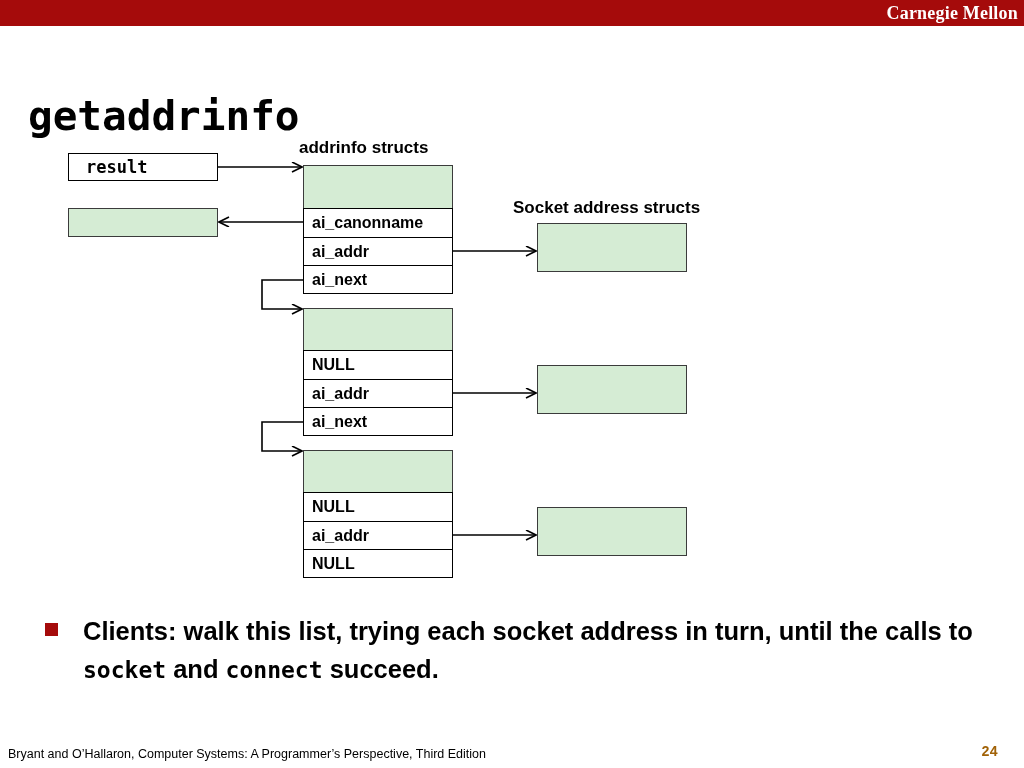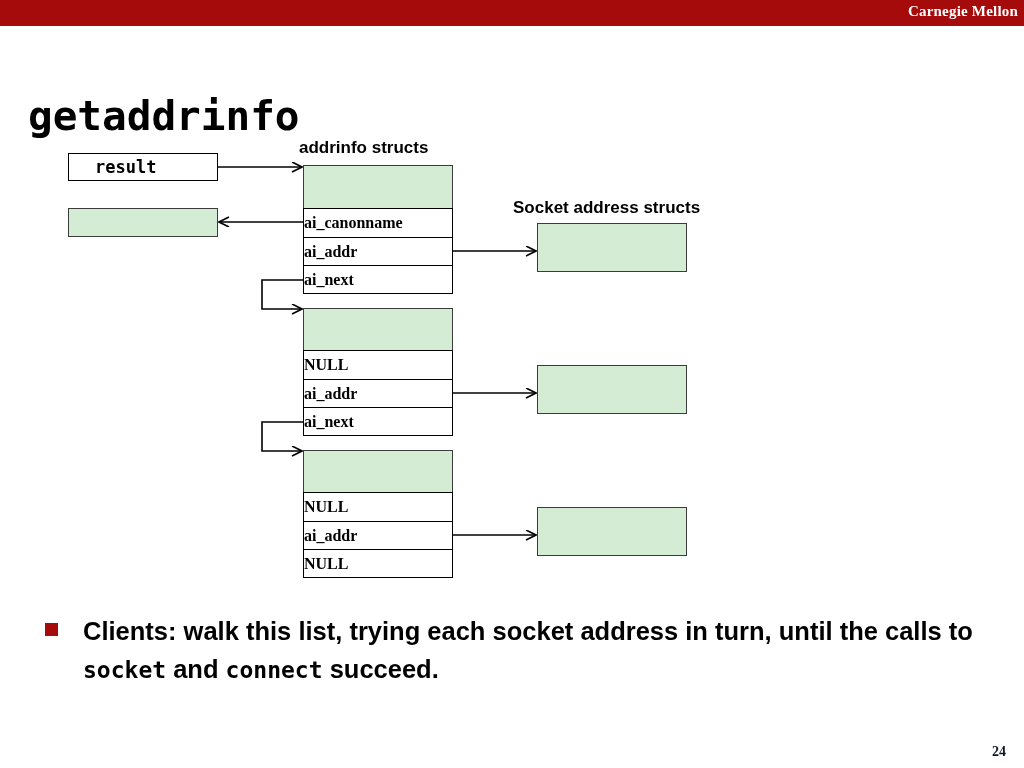--- a/index.html
+++ b/index.html
@@ -29,21 +29,21 @@
     height: 26px;
     background: #a50b0b;
   }
   .header-brand {
     position: absolute;
     right: 6px;
     top: 3px;
     color: #ffffff;
     font-family: "Liberation Serif", serif;
     font-weight: bold;
-    font-size: 15px;
+    font-size: 18px;
     letter-spacing: 0.2px;
     white-space: nowrap;
     text-align: right;
   }
 
   
   .slide-title {
     position: absolute;
     left: 28px;
     top: 64px;
@@ -83,41 +83,42 @@
     background: #ffffff;
   }
   .box.green {
     background: #d5ecd4;
   }
   .field {
     position: absolute;
     box-sizing: border-box;
     border: 1.5px solid #000000;
     background: #ffffff;
-    font-family: Liberation Serif, serif;
+    font-family: Liberation Sans, sans-serif;
     font-weight: bold;
     font-size: 16px;
     color: #000000;
     line-height: 1;
     display: flex;
     align-items: center;
+    padding-left: 8px;
     white-space: nowrap;
   }
   .varbox {
     position: absolute;
     box-sizing: border-box;
     border: 1.5px solid #000000;
     background: #ffffff;
     font-family: "DejaVu Sans Mono", monospace;
     font-weight: bold;
     font-size: 17px;
     color: #000000;
     display: flex;
     align-items: center;
-    padding-left: 26px;
+    padding-left: 17px;
     white-space: nowrap;
   }
 
   .svg-layer {
     position: absolute;
     left: 0; top: 0;
     width: 1024px; height: 768px;
   }
 
   
@@ -162,26 +163,26 @@
     position: absolute;
     left: 8px;
     top: 747px;
     font-family: "Liberation Sans", sans-serif;
     font-size: 12.5px;
     color: #000000;
     white-space: nowrap;
   }
   .footer-page {
     position: absolute;
-    right: 18px;
+    right: 26px;
     top: 744px;
-    font-family: Liberation Serif, serif;
+    font-family: Liberation Mono, monospace;
     font-weight: bold;
     font-size: 14px;
-    color: #0f172a;
+    color: #a16207;
   }
 </style>
 </head>
 <body>
 
 <div id="slide">
 
   <div class="header-bar"></div>
   <div class="header-brand">Carnegie Mellon</div>
 
@@ -241,15 +242,16 @@
     </svg>
   </div>
 
   <div class="bullets">
     <div class="bullet-row">
       <div class="bullet-marker"></div>
       <div class="bullet-text"><span>Clients: walk this list, trying each socket address in turn, until the calls to </span><span class="mono">socket</span><span> and </span><span class="mono">connect</span><span> succeed.</span></div>
     </div>
   </div>
 
+  <div class="footer-text">Bryant and O’Hallaron, Computer Systems: A Programmer’s Perspective, Third Edition</div>
   <div class="footer-page">24</div>
 
 </div>
 
 </body></html>

